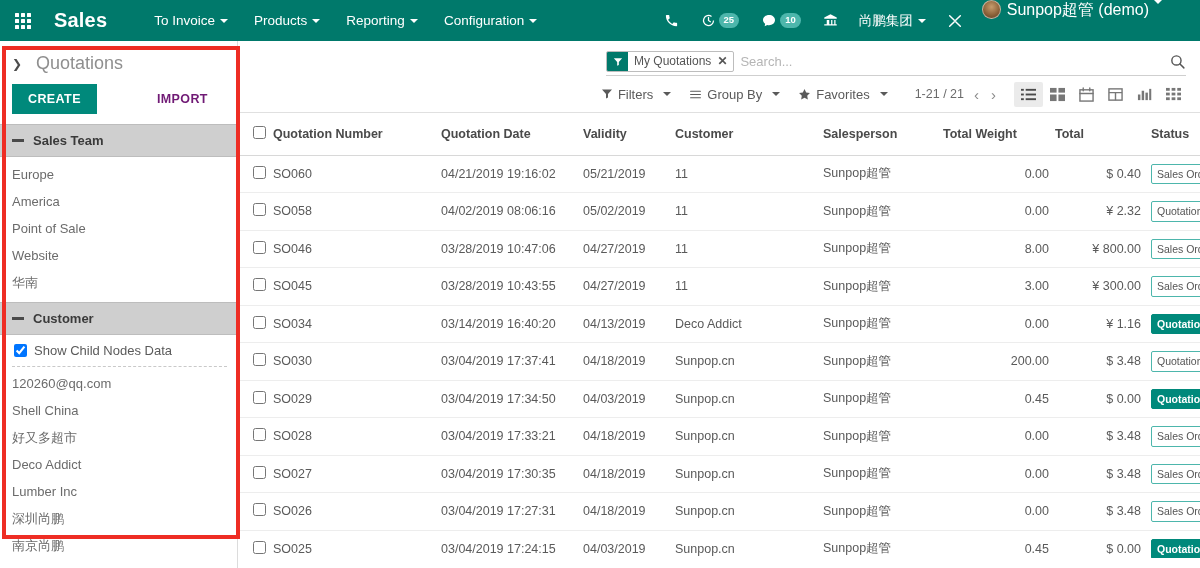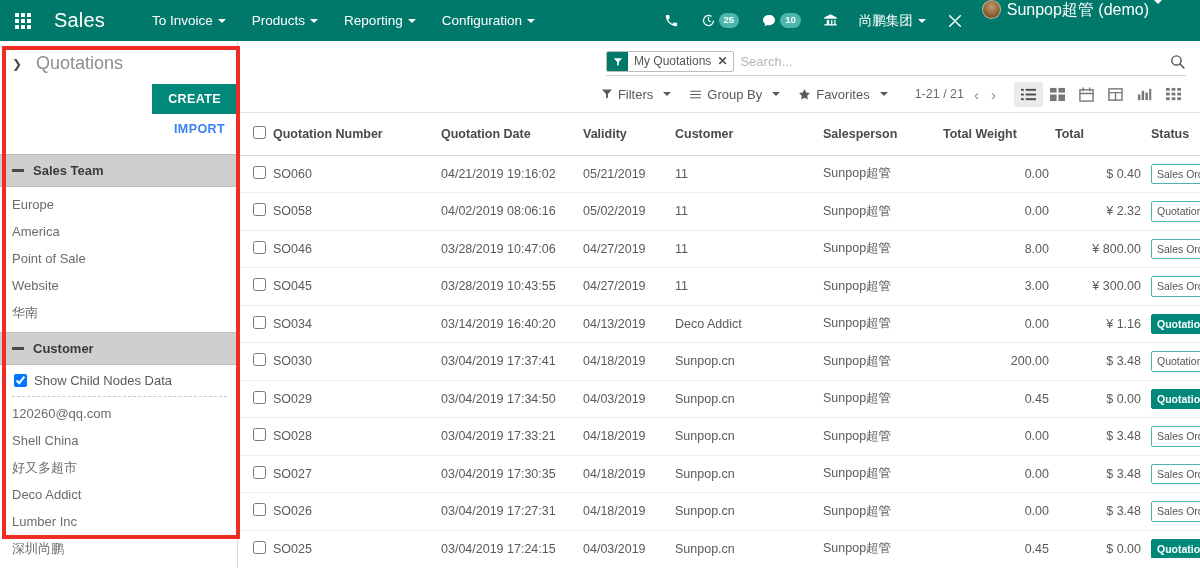--- a/index.html
+++ b/index.html
@@ -24,21 +24,21 @@
     width: 46px; height: 41px;
     display: flex; align-items: center; justify-content: center;
     cursor: pointer;
   }
   .grid-icon {
     display: grid; grid-template-columns: repeat(3, 4px);
     grid-template-rows: repeat(3, 4px); gap: 2px;
   }
   .grid-icon i { background: #fff; display: block; width: 4px; height: 4px; border-radius: 0.5px;}
   .nav-brand {
-    font-size: 20px; font-weight: normal; color: #fff;
+    font-size: 20px; font-weight: bold; color: #fff;
     padding: 0 10px 0 8px; letter-spacing: .2px;
     margin-right: 24px; cursor: pointer;
   }
   .nav-menu { display: flex; align-items: center; height: 41px; }
   .nav-item {
     padding: 0 13px; height: 41px; line-height: 41px;
     font-size: 13.5px; color: #fff; cursor: pointer;
     white-space: nowrap;
   }
   .caret {
@@ -76,30 +76,30 @@
   }
   .sb-header {
     padding: 12px 10px 4px 12px;
     display: flex; align-items: center;
   }
   .sb-chevron {
     color: #4c4c4c; font-size: 12px; margin-right: 14px; cursor: pointer;
     line-height: 1;
   }
   .sb-title { font-size: 18px; color: #8f8f8f; font-weight: normal; }
-  .sb-actions { padding: 6px 0 10px 12px; display: flex; align-items: flex-end; flex-direction: column; }
+  .sb-actions { padding: 6px 0 10px 12px; display: flex; align-items: flex-start; }
   .btn-create {
     background: #00897B; color: #fff; border: none;
     padding: 8px 16px; font-size: 12.5px; font-weight: bold;
     letter-spacing: .4px; cursor: pointer; font-family: inherit;
   }
   .btn-import {
-    background: transparent; color: #3b82f6; border: none;
+    background: transparent; color: #701a75; border: none;
     padding: 8px 12px; font-size: 12.5px; font-weight: bold;
-    letter-spacing: .4px; cursor: pointer; font-family: inherit;
+    letter-spacing: .4px; cursor: pointer; font-family: inherit; margin-left: 48px;
   }
   .sb-section {
     background: #cfcfcf; padding: 8px 12px; display: flex; align-items: center;
     font-size: 13px; font-weight: bold; color: #3a3a3a; cursor: pointer;
     border-top: 1px solid #bdbdbd; border-bottom: 1px solid #bdbdbd;
   }
   .minus-box {
     display: inline-block; width: 12px; height: 3px; background: #4a4a4a;
     margin-right: 9px;
   }

